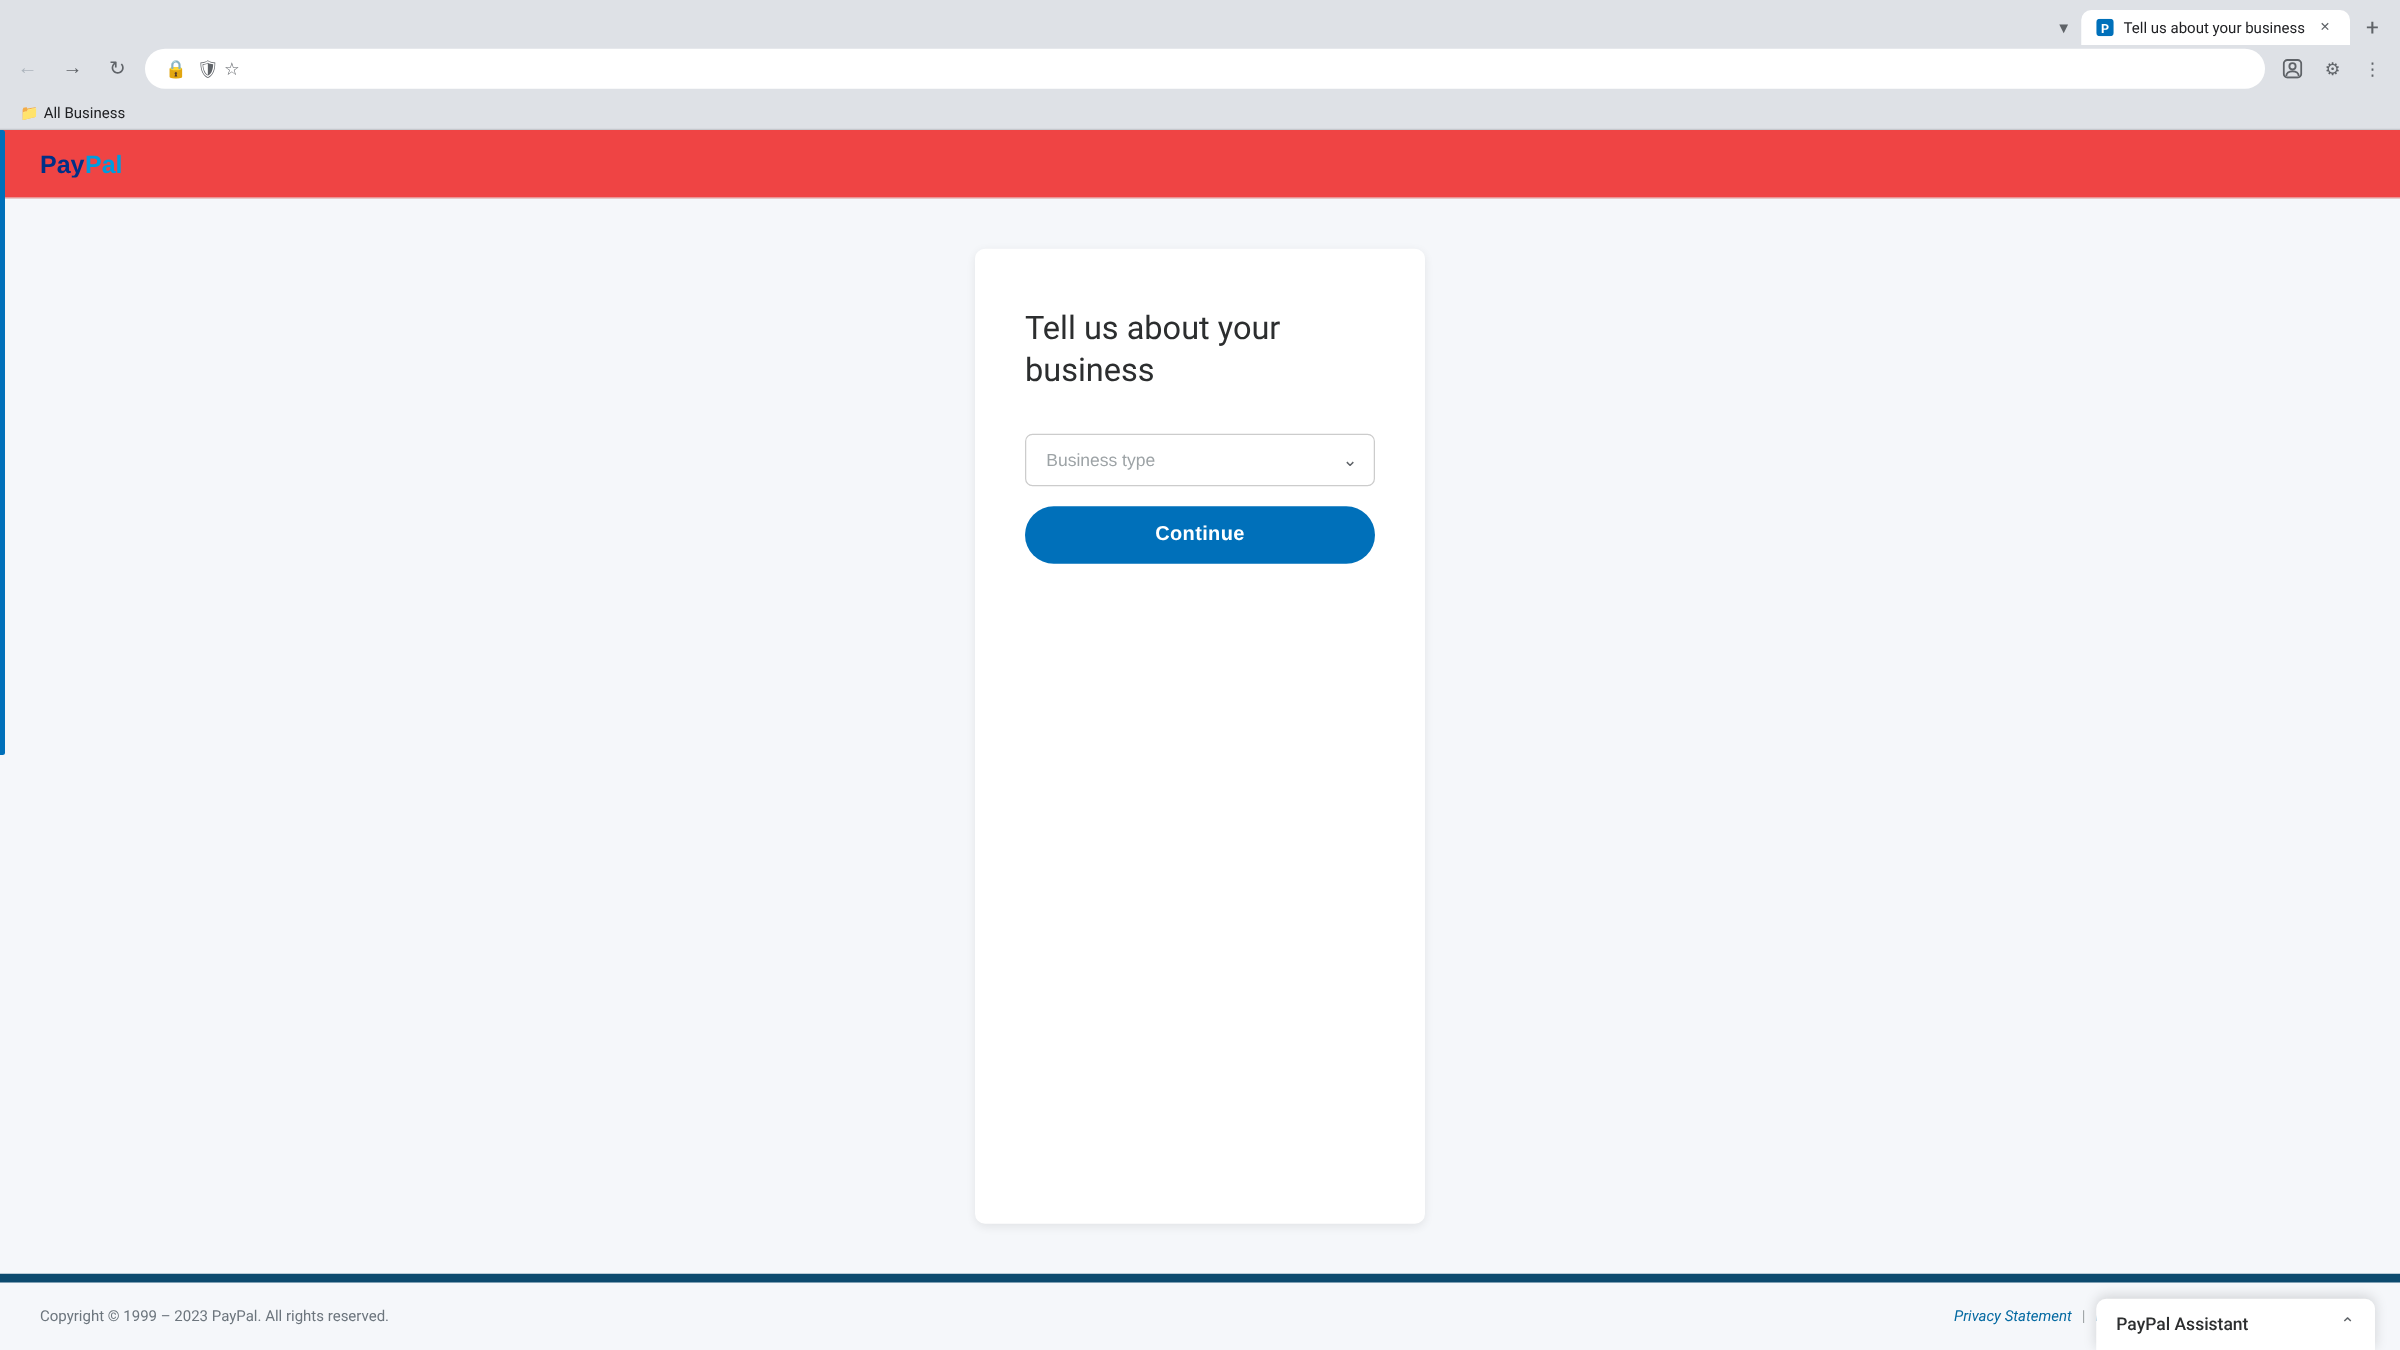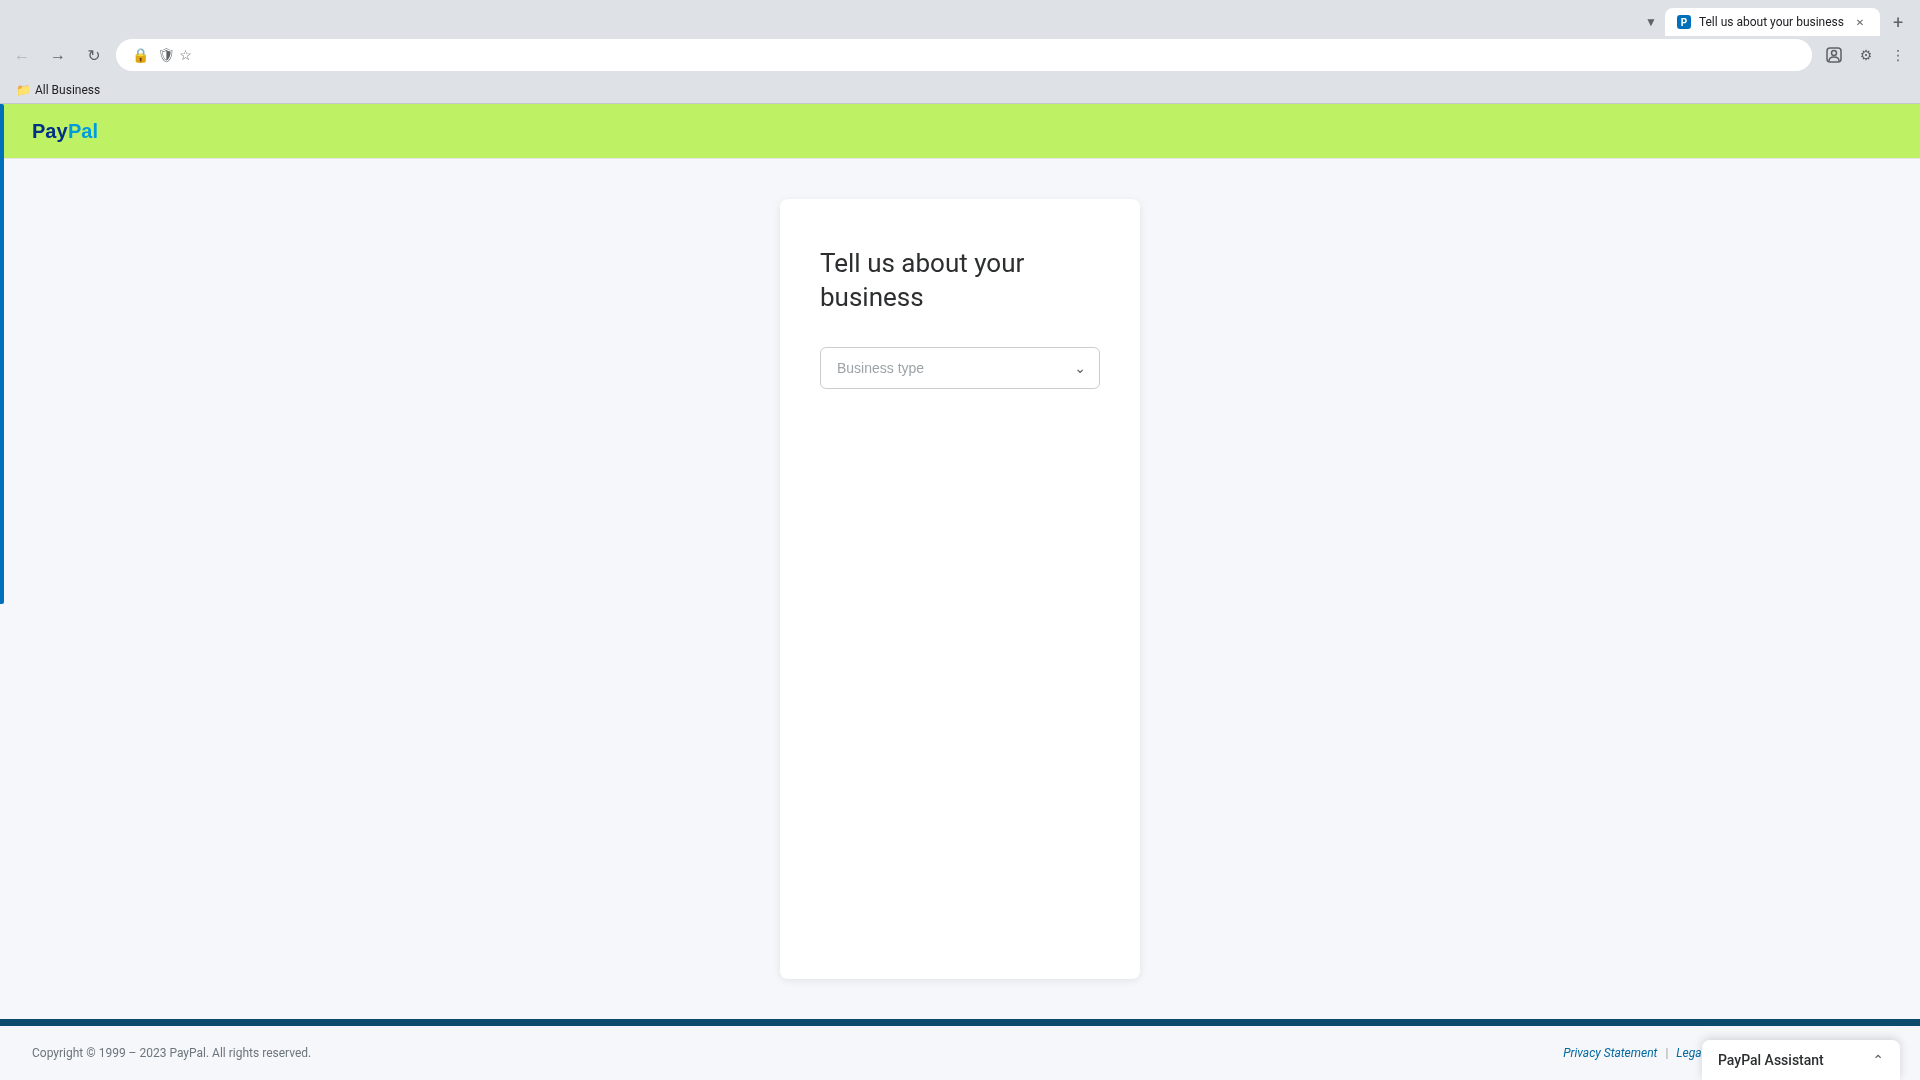--- a/index.html
+++ b/index.html
@@ -196,21 +196,21 @@
 
     
     .page-wrapper {
       flex: 1;
       display: flex;
       flex-direction: column;
       background: #f5f7fa;
     }
 
     .page-header {
-      background: #bef264;
+      background: #ef4444;
       padding: 16px 32px;
       border-bottom: 1px solid #e5e5e5;
       display: flex;
       align-items: center;
     }
 
     .paypal-logo {
       display: flex;
       align-items: center;
       gap: 6px;
@@ -317,21 +317,21 @@
 
     .footer-separator {
       color: #9da3a6;
     }
 
     
     .paypal-assistant {
       position: fixed;
       bottom: 0;
       right: 20px;
-      width: 198px;
+      width: 223px;
       background: #ffffff;
       border-radius: 8px 8px 0 0;
       box-shadow: 0 -2px 10px rgba(0,0,0,0.15);
       display: flex;
       align-items: center;
       justify-content: space-between;
       padding: 12px 16px;
       cursor: pointer;
     }
 
@@ -433,20 +433,21 @@
           <option value="" disabled="" selected="">Business type</option>
           <option value="sole_proprietorship">Individual / Sole Proprietorship</option>
           <option value="partnership">Partnership</option>
           <option value="corporation">Corporation</option>
           <option value="nonprofit">Non-profit</option>
           <option value="other">Other</option>
         </select>
         <span class="dropdown-chevron">⌄</span>
       </div>
 
+      <button class="continue-btn">Continue</button>
     </div>
   </div>
 
   <div class="page-footer">
     <span class="footer-copyright">Copyright © 1999 – 2023 PayPal. All rights reserved.</span>
     <div class="footer-links">
       <a class="footer-link" href="#">Privacy Statement</a>
       <span class="footer-separator">|</span>
       <a class="footer-link" href="#">Legal agreements</a>
       <span class="footer-separator">|</span>

